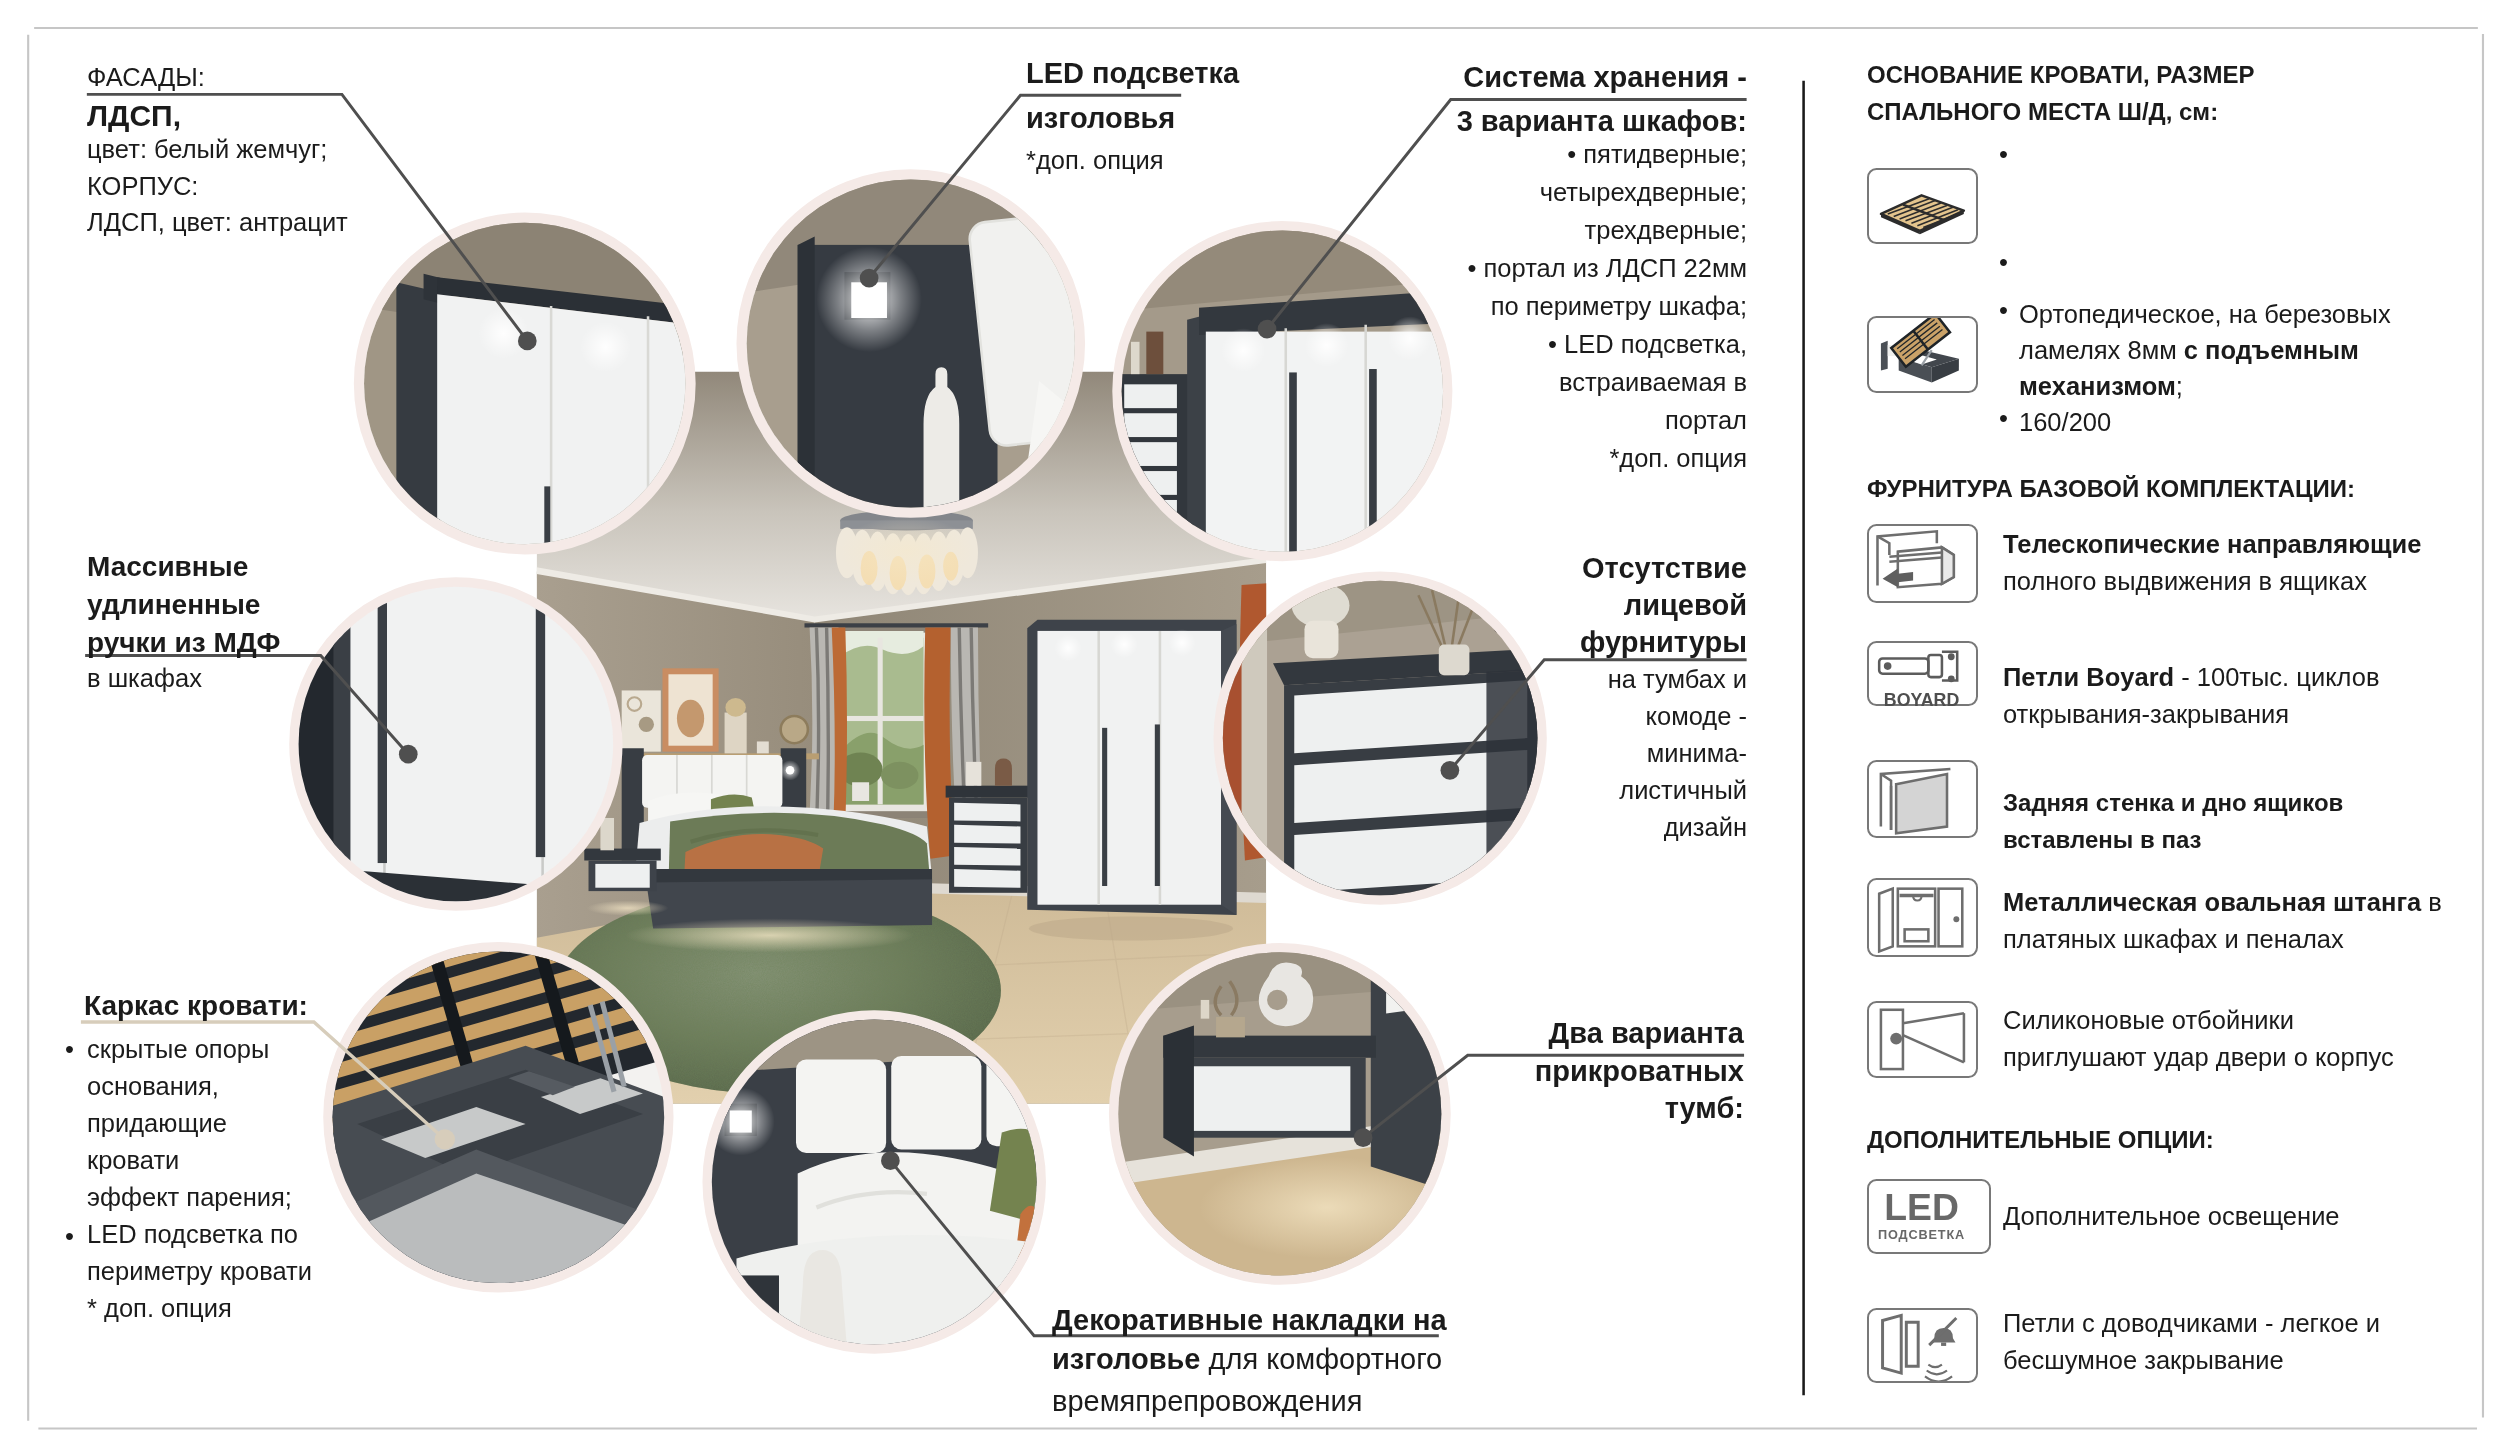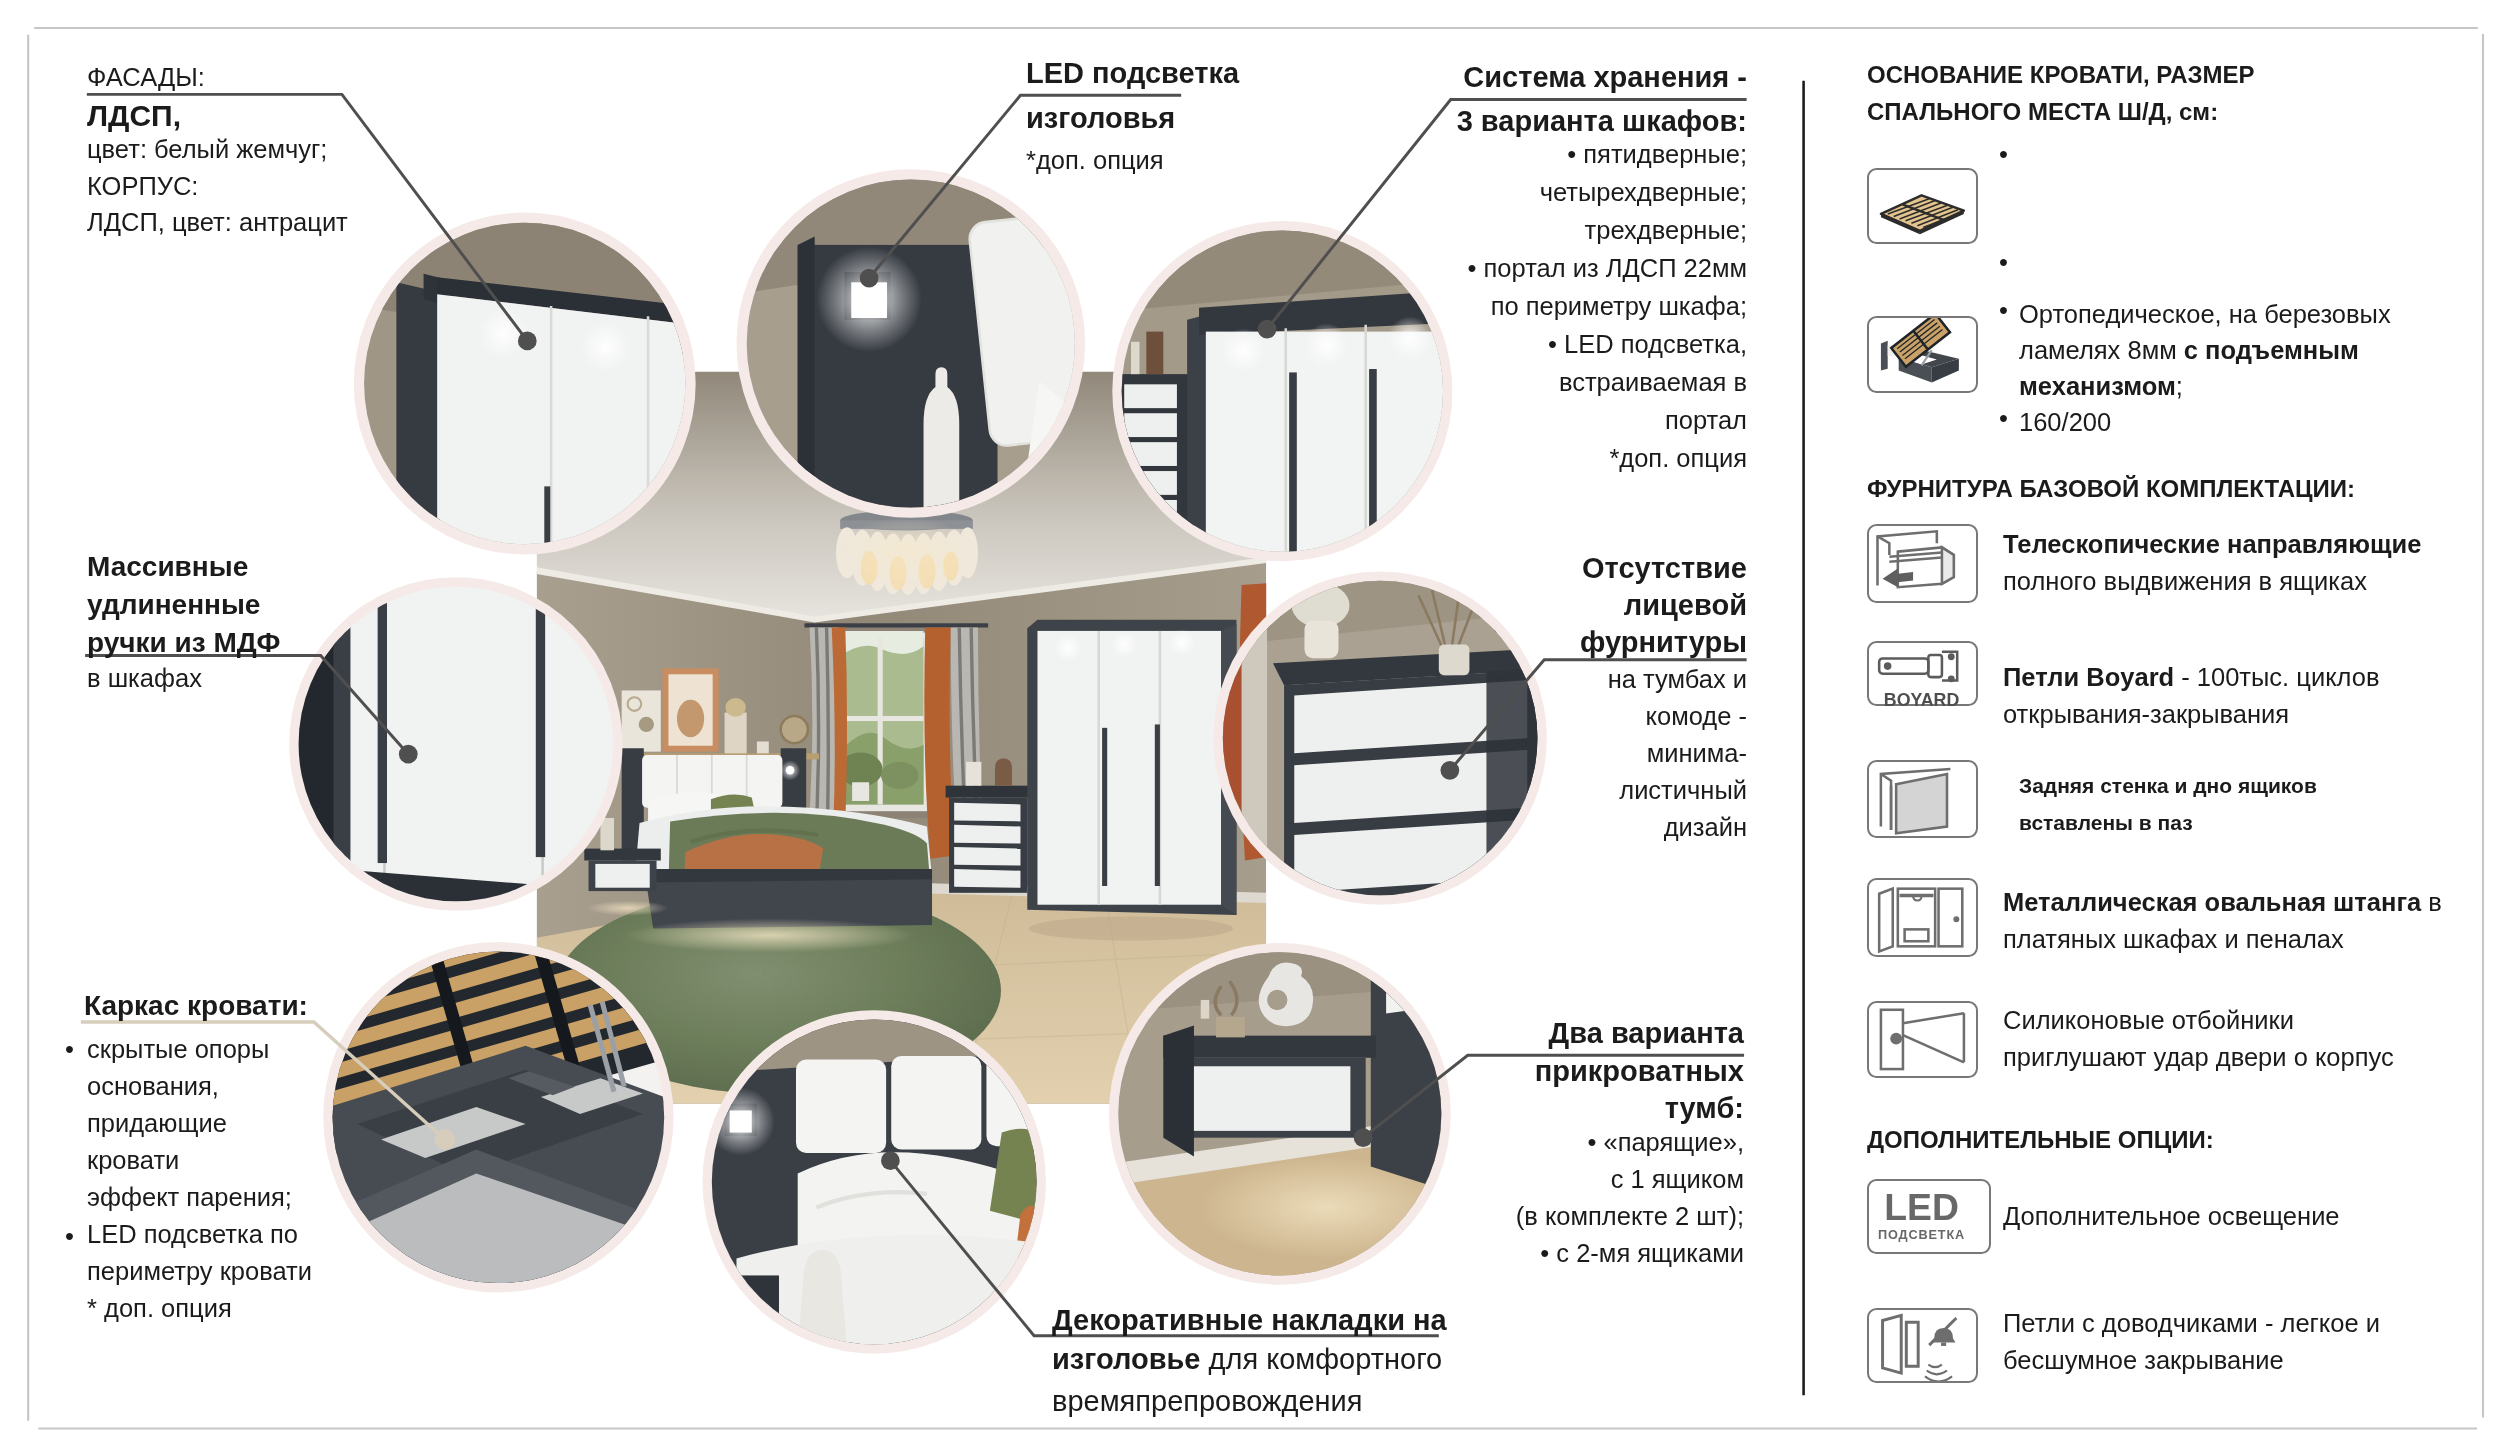--- a/index.html
+++ b/index.html
@@ -493,21 +493,20 @@
 <div class="t b ra" style="right:765px;top:61px;font-size:29px;">Система хранения -</div>
 <div class="t b ra" style="right:765px;top:105px;font-size:29px;">3 варианта шкафов:</div>
 <div class="t ra" style="right:765px;top:135px;font-size:25.5px;line-height:38px;">• пятидверные;<br>четырехдверные;<br>трехдверные;<br>• портал из ЛДСП 22мм<br>по периметру шкафа;<br>• LED подсветка,<br>встраиваемая в<br>портал<br>*доп. опция</div>
 
 <div class="t b ra" style="right:765px;top:550px;font-size:29px;line-height:37px;">Отсутствие<br>лицевой<br>фурнитуры</div>
 <div class="t ra" style="right:765px;top:661px;font-size:25.5px;line-height:37px;">на тумбах и<br>комоде -<br>минима-<br>листичный<br>дизайн</div>
 
 <div class="t b ra" style="right:768px;top:1017px;font-size:29px;">Два варианта</div>
 <div class="t b ra" style="right:768px;top:1055px;font-size:29px;">прикроватных</div>
 <div class="t b ra" style="right:768px;top:1092px;font-size:29px;">тумб:</div>
-<div class="t ra" style="right:768px;top:1124px;font-size:25.5px;line-height:37px;">• «парящие»,<br>с 1 ящиком<br>(в комплекте 2 шт);<br>• с 2-мя ящиками</div>
 
 <div class="t b" style="left:1052px;top:1304px;font-size:29px;">Декоративные накладки на</div>
 <div class="t" style="left:1052px;top:1343px;font-size:29px;"><span class="b">изголовье</span> для комфортного</div>
 <div class="t" style="left:1052px;top:1385px;font-size:29px;">времяпрепровождения</div>
 
 <div class="t b" style="left:1867px;top:56px;font-size:24px;line-height:37px;">ОСНОВАНИЕ КРОВАТИ, РАЗМЕР<br>СПАЛЬНОГО МЕСТА Ш/Д, см:</div>
 
 <div class="t" style="left:1867px;top:168px;width:111px;height:76px;border:2.1px solid #787878;border-radius:9.4px;box-sizing:border-box;">
 <svg width="106" height="71" viewBox="0 0 125 84" xmlns="http://www.w3.org/2000/svg">
 <polygon points="14,52 62,30 112,48 60,72" fill="#e3c48d" stroke="#2c2c2c" stroke-width="3" stroke-linejoin="round"></polygon>
@@ -591,21 +590,21 @@
 <div class="t" style="left:1867px;top:760px;width:111px;height:78px;border:2.1px solid #787878;border-radius:9.4px;box-sizing:border-box;">
 <svg width="106" height="74" viewBox="0 0 125 87" xmlns="http://www.w3.org/2000/svg">
 <g fill="none" stroke="#6e6e6e" stroke-width="3">
 <polyline points="14,76 14,14 96,8"></polyline>
 <polyline points="14,14 26,22 26,80"></polyline>
 </g>
 <polygon points="32,26 92,14 92,76 32,84" fill="#d4d4d4" stroke="#6e6e6e" stroke-width="3"></polygon>
 <line x1="26" y1="28" x2="26" y2="80" stroke="#6e6e6e" stroke-width="3"></line>
 </svg>
 </div>
-<div class="t b" style="left:2003px;top:767px;font-size:21px;line-height:37px;margin-left:16px;">Задняя стенка и дно ящиков<br>вставлены в паз</div>
+<div class="t b" style="left:2003px;top:784px;font-size:24px;line-height:37px;">Задняя стенка и дно ящиков<br>вставлены в паз</div>
 
 <div class="t" style="left:1867px;top:878px;width:111px;height:79px;border:2.1px solid #787878;border-radius:9.4px;box-sizing:border-box;">
 <svg width="106" height="75" viewBox="0 0 125 88" xmlns="http://www.w3.org/2000/svg">
 <g fill="none" stroke="#6e6e6e" stroke-width="3">
 <polygon points="28,10 28,78 12,84 12,16"></polygon>
 <rect x="34" y="10" width="44" height="68"></rect>
 <rect x="82" y="10" width="28" height="68"></rect>
 <rect x="42" y="58" width="28" height="14"></rect>
 </g>
 <line x1="36" y1="18" x2="76" y2="18" stroke="#6e6e6e" stroke-width="4"></line>

